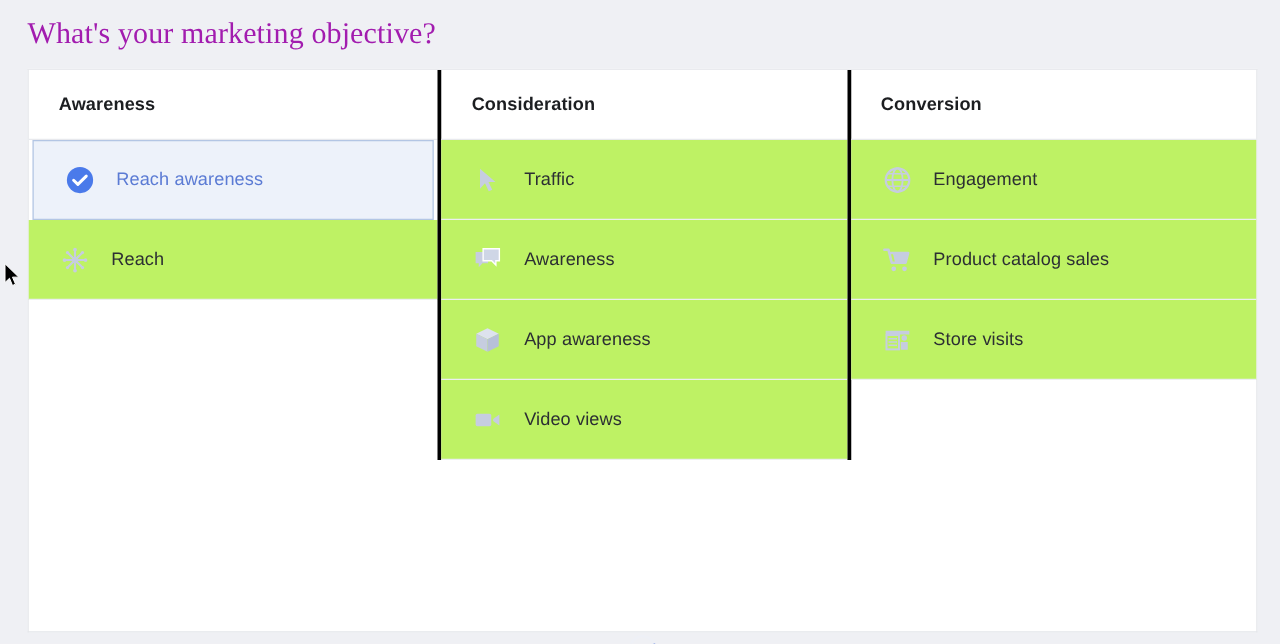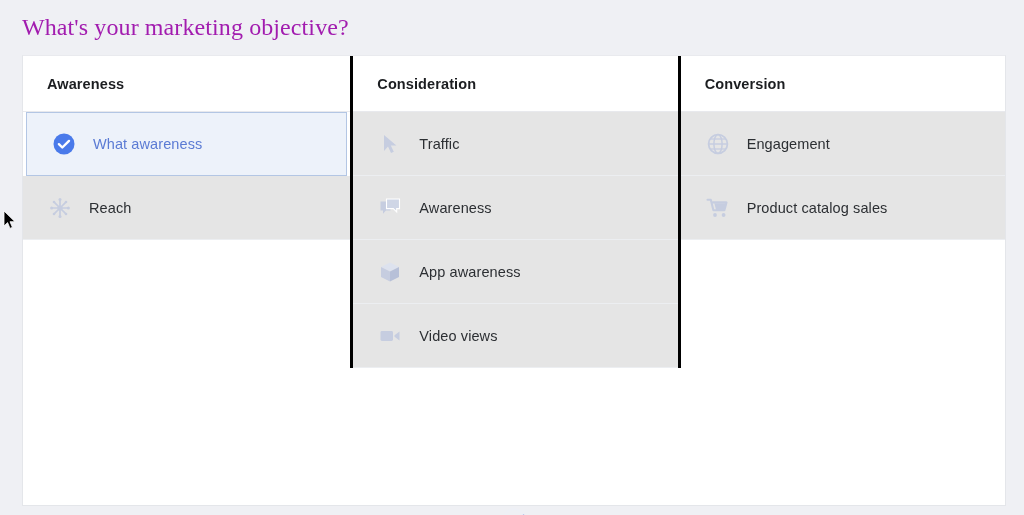--- a/index.html
+++ b/index.html
@@ -44,21 +44,21 @@
     border-bottom: 1px solid #e8e9ed;
     letter-spacing: .1px;
   }
 
   .obj-row {
     height: 64px;
     display: flex; align-items: center;
     padding-left: 24px;
     border-bottom: 1px solid #eceef1;
     cursor: pointer;
-    background: #e5e5e5;
+    background: #bef264;
   }
   .obj-row.selected {
     background: #edf2fa;
     border: 1px solid #b3c6e4;
     margin: 0 3px;
     height: 64px;
   }
 
   .obj-icon {
     width: 26px; height: 26px;
@@ -121,21 +121,21 @@
     <div class="columns" id="cols">
         <div class="column">
           <div class="col-header">Awareness</div>
           <div class="obj-row selected">
             <span class="obj-icon">
               <svg width="24" height="24" viewBox="0 0 24 24">
                 <circle cx="12" cy="12" r="10.5" fill="#4a7aea"></circle>
                 <path d="M6.9 12.2 L10.3 15.5 L17 8.9" fill="none" stroke="#ffffff" stroke-width="2.4" stroke-linecap="round" stroke-linejoin="round"></path>
               </svg>
             </span>
-            <span class="obj-label">What awareness</span>
+            <span class="obj-label">Reach awareness</span>
           </div>
           <div class="obj-row">
             <span class="obj-icon">
               <svg width="24" height="24" viewBox="0 0 24 24">
                 <g stroke="#c6cde0" stroke-width="1.7" stroke-linecap="round">
                   <line x1="12" y1="12" x2="12" y2="4.5"></line>
                   <line x1="12" y1="12" x2="12" y2="19.5"></line>
                   <line x1="12" y1="12" x2="4.5" y2="12"></line>
                   <line x1="12" y1="12" x2="19.5" y2="12"></line>
                   <line x1="12" y1="12" x2="6.6" y2="6.6"></line>
@@ -216,20 +216,34 @@
             <span class="obj-icon">
               <svg width="24" height="24" viewBox="0 0 24 24">
                 <path d="M1.5 3.8 h3.3 l2.6 10.4 h11 l2.1 -7.8 h-13.4" fill="none" stroke="#c6cde0" stroke-width="2.1" stroke-linejoin="round" stroke-linecap="round"></path>
                 <path d="M8.4 7.2 h12.2 l-1.9 7 h-8.6 z" fill="#c6cde0"></path>
                 <circle cx="9" cy="19" r="1.9" fill="#c6cde0"></circle>
                 <circle cx="17.6" cy="19" r="1.9" fill="#c6cde0"></circle>
               </svg>
             </span>
             <span class="obj-label">Product catalog sales</span>
           </div>
+          <div class="obj-row">
+            <span class="obj-icon">
+              <svg width="24" height="24" viewBox="0 0 24 24">
+                <path d="M2.5 4.5 h19 v3 h-19 z" fill="#c6cde0"></path>
+                <rect x="3.2" y="8" width="10" height="11.5" fill="none" stroke="#c6cde0" stroke-width="1.6"></rect>
+                <line x1="4.8" y1="11" x2="11.6" y2="11" stroke="#c6cde0" stroke-width="1.3"></line>
+                <line x1="4.8" y1="13.6" x2="11.6" y2="13.6" stroke="#c6cde0" stroke-width="1.3"></line>
+                <line x1="4.8" y1="16.2" x2="11.6" y2="16.2" stroke="#c6cde0" stroke-width="1.3"></line>
+                <circle cx="17.4" cy="10.4" r="2.2" fill="#c6cde0"></circle>
+                <path d="M14.6 13.6 h5.6 v6.2 h-5.6 z" fill="#c6cde0"></path>
+              </svg>
+            </span>
+            <span class="obj-label">Store visits</span>
+          </div>
         </div>
       </div>
 
     <div class="spinner-wrap">
       <div class="spinner"></div>
     </div>
   </div>
 
   <div class="highlight-box"></div>
 

